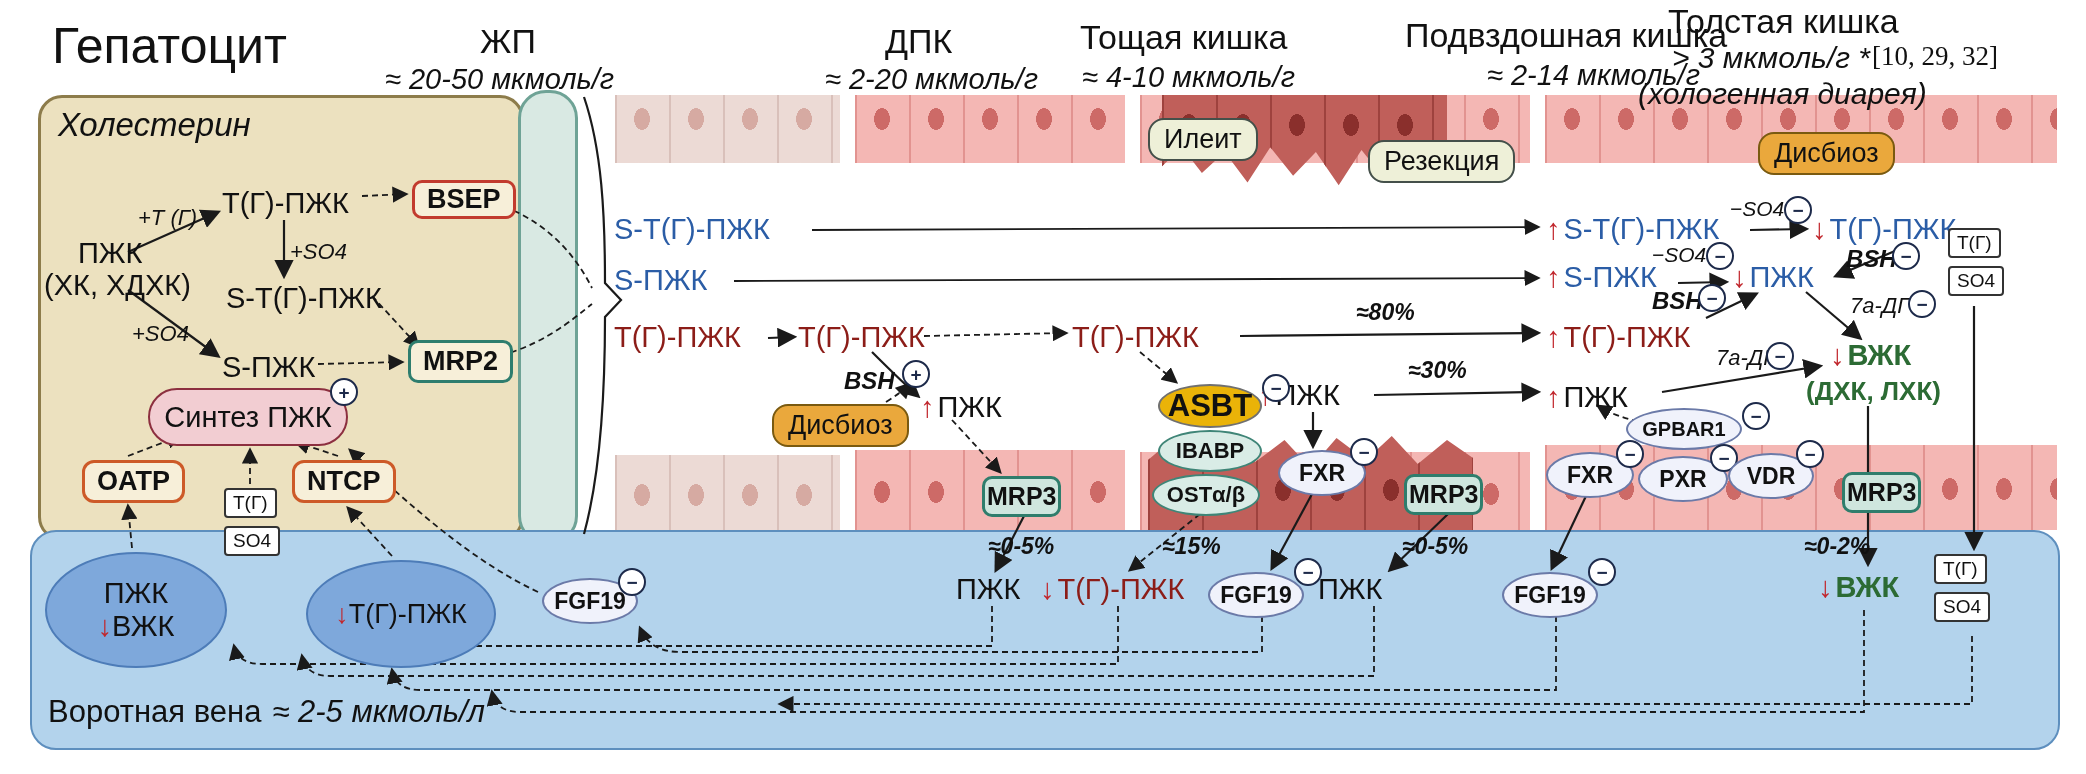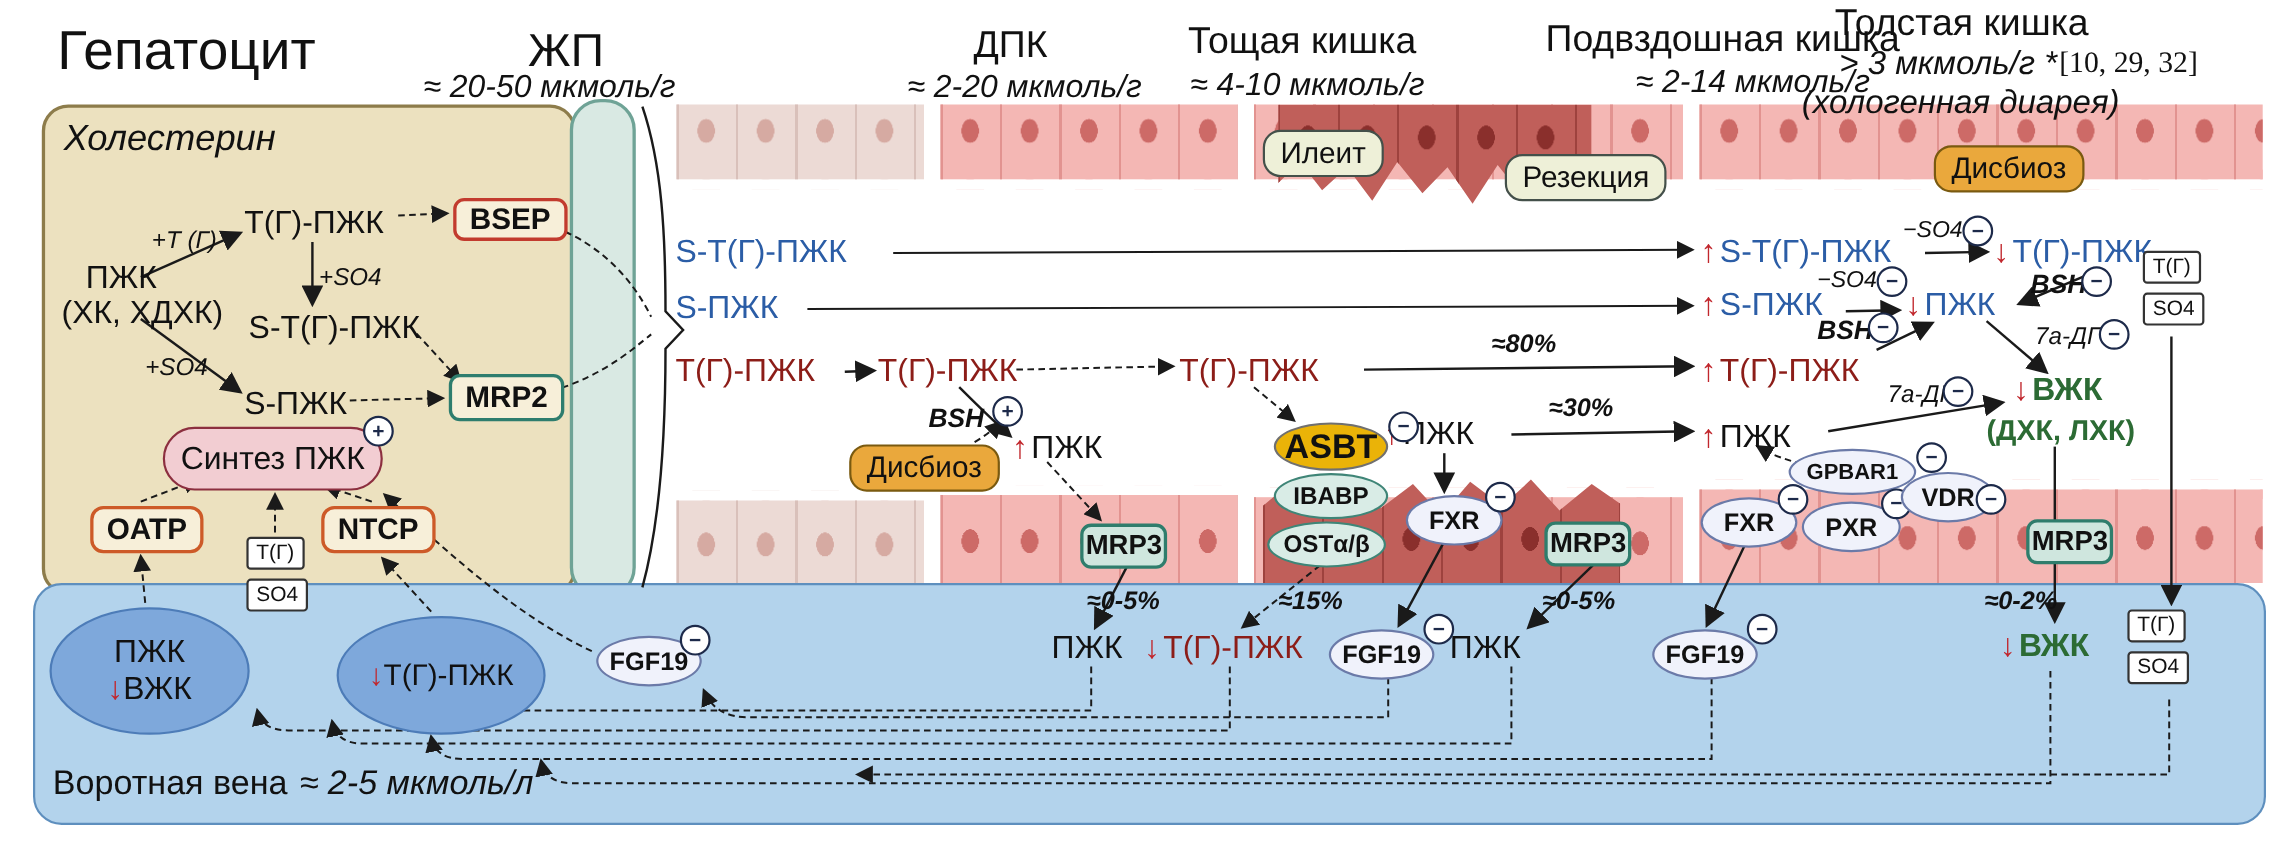--- a/index.html
+++ b/index.html
@@ -131,21 +131,21 @@
     <path class="d" marker-end="url(#ah)" d="M1262,616 V652 H680 Q650,652 640,628"></path>
     <path class="d" marker-end="url(#ah)" d="M1374,606 V676 H330 Q306,676 302,656"></path>
     <path class="d" marker-end="url(#ah)" d="M1556,616 V690 H420 Q396,690 392,670"></path>
     <path class="d" marker-end="url(#ah)" d="M1864,610 V712 H520 Q496,712 492,692"></path>
     <path class="d" marker-end="url(#ah)" d="M1972,636 V704 H780"></path>
   </svg>
 
   <div class="lbl" style="left:52px;top:20px;font-size:50px;">
       <span>Гепатоцит</span>
     </div>
-  <div class="lbl" style="left:480px;top:24px;font-size:42px;">
+  <div class="lbl" style="left:480px;top:24px;font-size:34px;">
       <span>ЖП</span>
     </div>
   <div class="lbl it" style="left:385px;top:64px;">
       <span>≈ 20-50 мкмоль/г</span>
     </div>
   <div class="lbl" style="left:885px;top:24px;font-size:34px;">
       <span>ДПК</span>
     </div>
   <div class="lbl it" style="left:825px;top:64px;">
       <span>≈ 2-20 мкмоль/г</span>
@@ -174,21 +174,21 @@
   <div class="lbl it" style="left:58px;top:108px;font-size:33px;">
       <span>Холестерин</span>
     </div>
 
   <div class="lbl it" style="left:1638px;top:78px;font-size:30px;">
       <span>(хологенная диарея)</span>
     </div>
   <div class="lbl" style="left:78px;top:238px;">
       <span>ПЖК</span>
     </div>
-  <div class="lbl" style="left:56px;top:270px;">
+  <div class="lbl" style="left:44px;top:270px;">
       <span>(ХК, ХДХК)</span>
     </div>
   <div class="lbl it sm" style="left:138px;top:206px;">
       <span>+Т (Г)</span>
     </div>
   <div class="lbl" style="left:222px;top:188px;">
       <span>Т(Г)-ПЖК</span>
     </div>
   <div class="lbl it sm" style="left:290px;top:240px;">
       <span>+SO4</span>
@@ -383,21 +383,21 @@
     </div>
   <div class="circ" style="left:1616px;top:440px;">
       <span>−</span>
     </div>
   <div class="bg o-wht" style="left:1638px;top:456px;width:86px;height:42px;font-weight:700;">
       <span>PXR</span>
     </div>
   <div class="circ" style="left:1710px;top:444px;">
       <span>−</span>
     </div>
-  <div class="bg o-wht" style="left:1728px;top:429px;width:82px;height:42px;font-weight:700;">
+  <div class="bg o-wht" style="left:1728px;top:453px;width:82px;height:42px;font-weight:700;">
       <span>VDR</span>
     </div>
   <div class="circ" style="left:1796px;top:440px;">
       <span>−</span>
     </div>
   <div class="bg b-mrp3" style="left:1842px;top:472px;">
       <span>MRP3</span>
     </div>
 
   <div class="lbl it bold" style="left:988px;top:534px;font-size:23px;">

